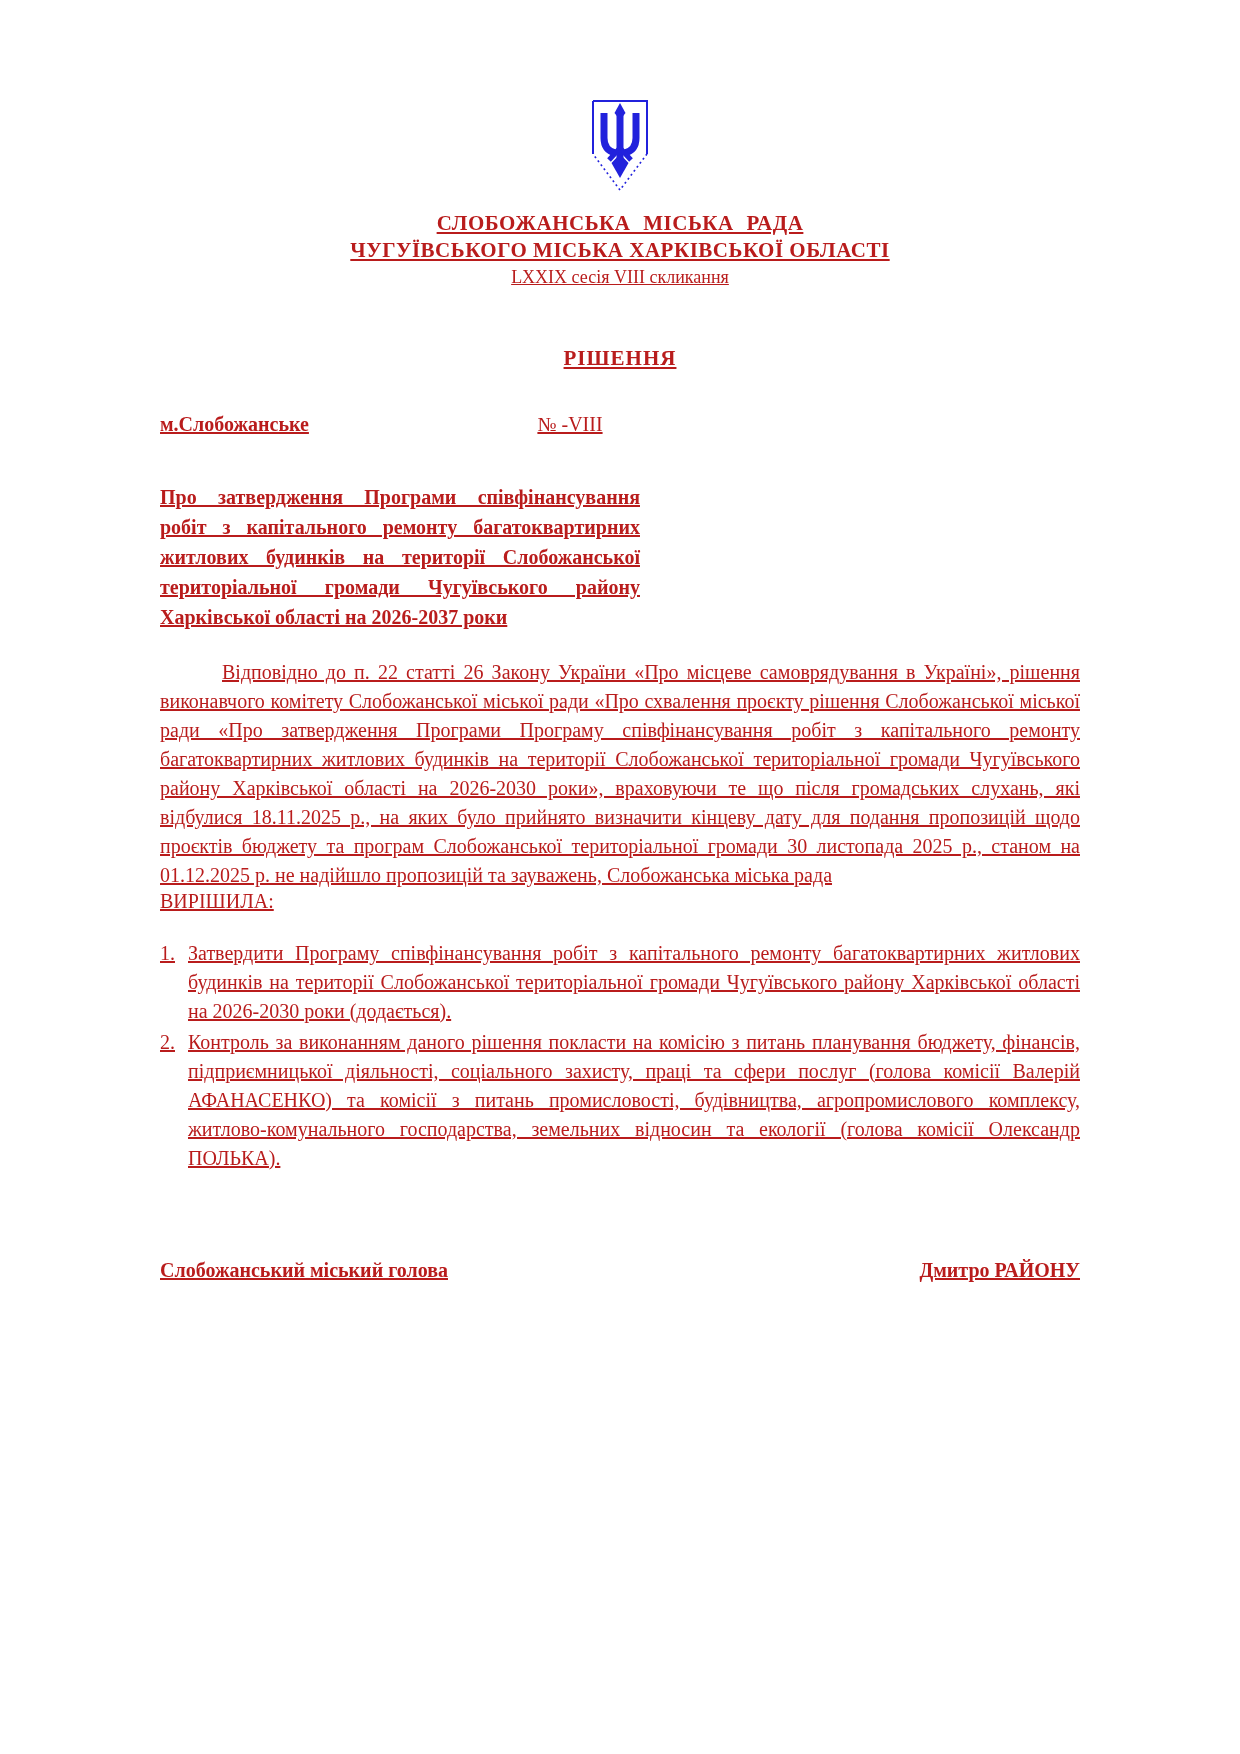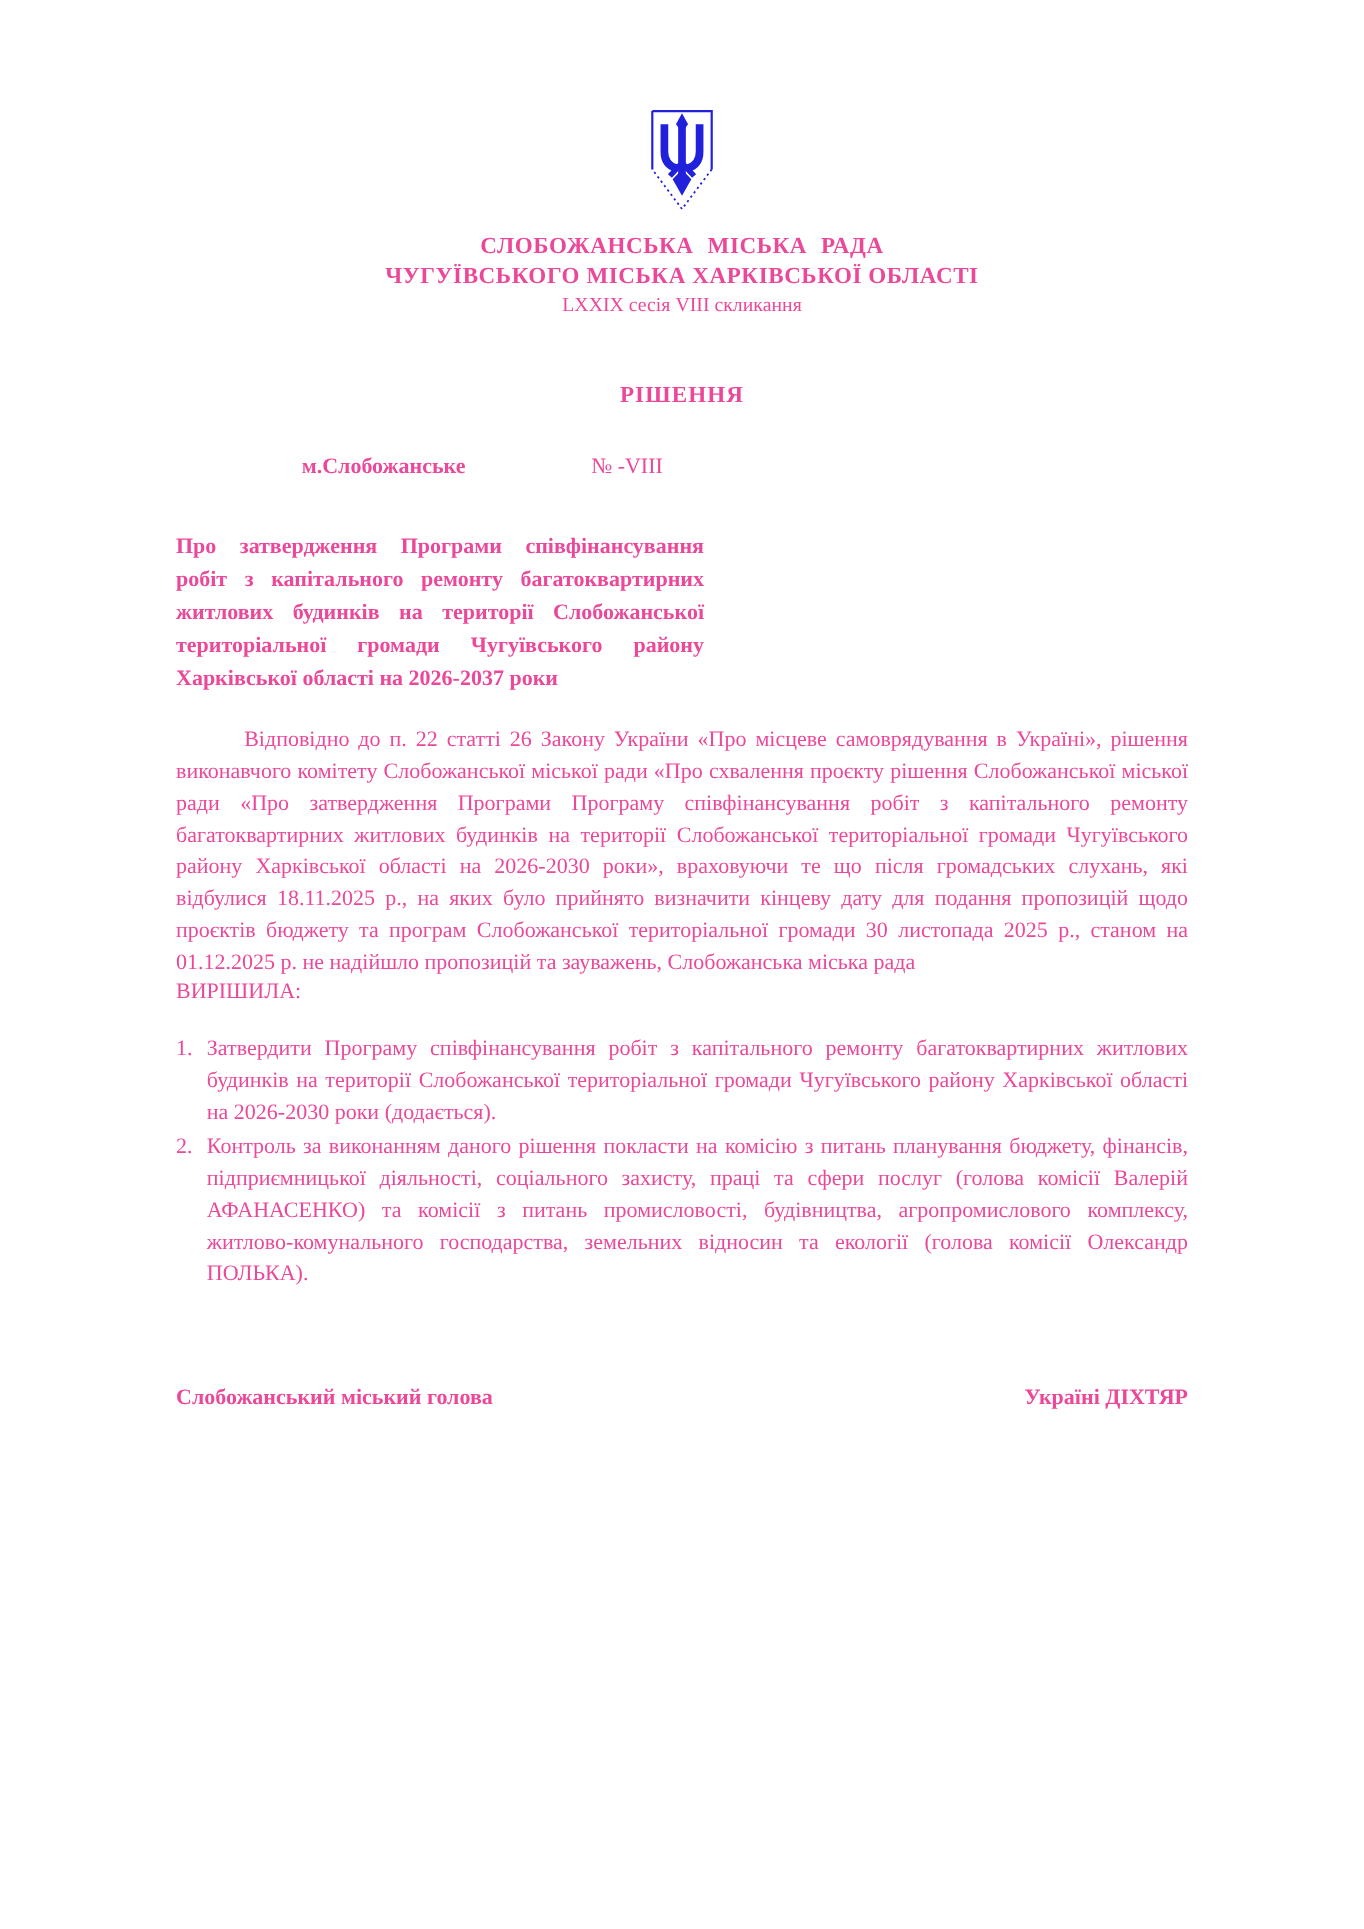--- a/index.html
+++ b/index.html
@@ -6,25 +6,26 @@
     margin: 0;
     padding: 0;
     background: #ffffff;
   }
   .page {
     position: relative;
     width: 1240px;
     height: 1754px;
     margin: 0 auto;
     background: #ffffff;
-    color: #ec4899;
+    color: #b91c1c;
     font-family: "Liberation Serif", "DejaVu Serif", serif;
     overflow: hidden;
     box-sizing: border-box;
     padding: 96px 160px 0 160px;
+    text-decoration: underline;
   }
   
   .emblem-wrap {
     display: flex;
     justify-content: center;
     margin-bottom: 14px;
   }
   .emblem-wrap svg {
     width: 66px;
     height: 100px;
@@ -54,21 +55,21 @@
   }
   
   .meta-row {
     display: grid;
     grid-template-columns: 1fr auto 1fr;
     align-items: baseline;
     margin-top: 42px;
     font-size: 20px;
   }
   .meta-date  { text-align: left;  font-weight: bold; }
-  .meta-place { text-align: center; font-weight: bold; }
+  .meta-place { font-weight: bold; }
   .meta-number{ text-align: right; padding-right: 100px; }
   
   .subject {
     width: 480px;
     margin-top: 46px;
     font-weight: bold;
     font-size: 20px;
     line-height: 30px;
     text-align: justify;
   }
@@ -159,16 +160,16 @@
       <div class="resolution-text">Затвердити Програму співфінансування робіт з капітального ремонту багатоквартирних житлових будинків на території Слобожанської територіальної громади Чугуївського району Харківської області на 2026-2030 роки (додається).</div>
     </div>
     <div class="resolution-item">
       <div class="resolution-number">2.</div>
       <div class="resolution-text">Контроль за виконанням даного рішення покласти на комісію з питань планування бюджету, фінансів, підприємницької діяльності, соціального захисту, праці та сфери послуг (голова комісії Валерій АФАНАСЕНКО) та комісії з питань промисловості, будівництва, агропромислового комплексу, житлово-комунального господарства, земельних відносин та екології (голова комісії Олександр ПОЛЬКА).</div>
     </div>
   </div>
 
   <div class="signature-row">
     <div>Слобожанський міський голова</div>
-    <div>Україні ДІХТЯР</div>
+    <div>Дмитро РАЙОНУ</div>
   </div>
 
 </div>
 
 </body></html>

